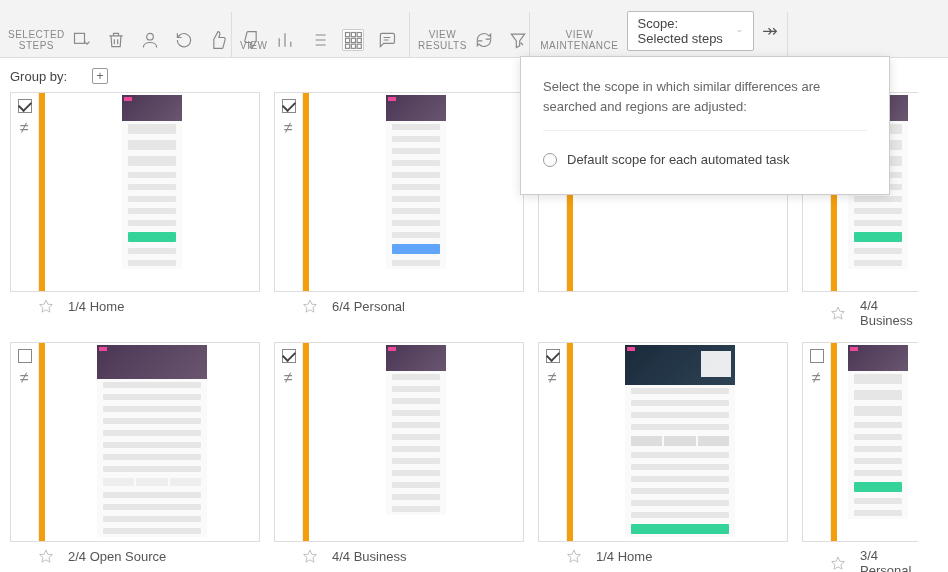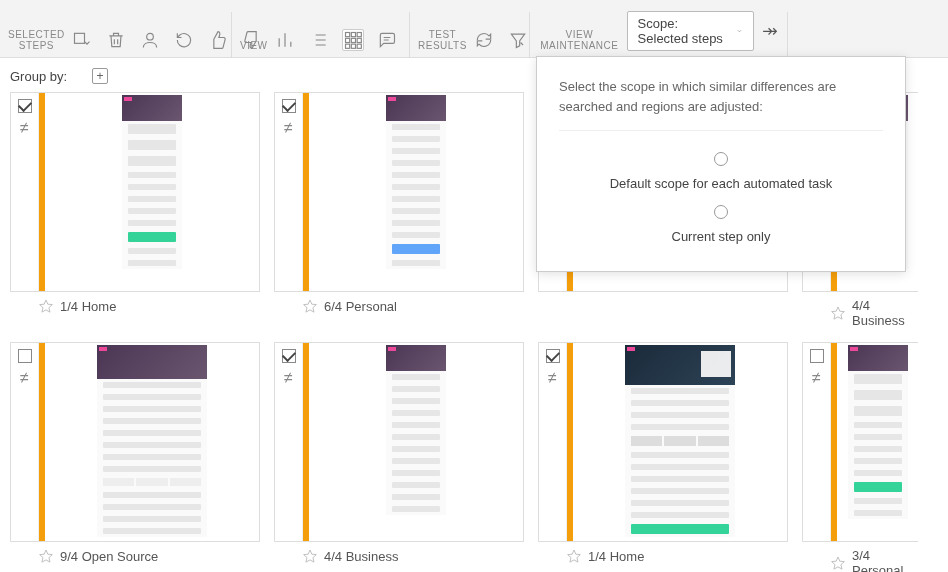--- a/index.html
+++ b/index.html
@@ -32,27 +32,27 @@
   .thumb { flex: 1; display: flex; align-items: flex-start; justify-content: center; padding: 2px; overflow: hidden; }
   .thumb-inner { width: 60px; background: #fafafa; display: flex; flex-direction: column; }
   .thumb-inner.wide { width: 110px; }
   .hero { height: 26px; background: linear-gradient(135deg,#4a3654,#6b5670); position: relative; }
   .hero .dot { position:absolute; top:2px; left:2px; width:8px; height:4px; background:#ec4899; }
   .blk { height: 10px; margin: 3px 6px; background: #e6e6e6; border-radius: 1px; }
   .blk.sm { height: 6px; }
   .blk.green { background: #34d399; }
   .blk.blue { background: #60a5fa; }
   .blk.orange { background: #fb923c; }
-  .card-footer { display: flex; align-items: center; gap: 6px; padding: 6px 0 0 28px; font-size: 13px; color: #555; }
+  .card-footer { display: flex; align-items: center; gap: 14px; padding: 6px 0 0 28px; font-size: 13px; color: #555; }
   .star { width: 16px; height: 16px; }
   .star svg { stroke: #bbb; fill: none; stroke-width: 1.4; width:16px; height:16px; }
   
-  .popover { position: absolute; top: 56px; left: 536px; width: 370px; background: #fff; border: 1px solid #ccc; box-shadow: 0 2px 10px rgba(0,0,0,0.12); padding: 20px 22px; z-index: 50; font-size: 13px; }
+  .popover { position: absolute; top: 56px; left: 520px; width: 370px; background: #fff; border: 1px solid #ccc; box-shadow: 0 2px 10px rgba(0,0,0,0.12); padding: 20px 22px; z-index: 50; font-size: 13px; }
   .popover-desc { color: #666; line-height: 1.5; padding-bottom: 14px; border-bottom: 1px solid #eee; margin-bottom: 14px; }
-  .radio-row { display: flex; align-items: center; gap: 10px; padding: 7px 0; cursor: pointer; color: #444; flex-direction: column; }
+  .radio-row { display: flex; align-items: center; gap: 10px; padding: 7px 0; cursor: pointer; color: #444; }
   .radio { width: 14px; height: 14px; border: 1.5px solid #999; border-radius: 50%; display: flex; align-items: center; justify-content: center; flex-shrink: 0; }
   .radio.selected::after { content: ""; width: 7px; height: 7px; background: #555; border-radius: 50%; }
   .radio-hint { color: #999; }
   
   .half-card { width: 116px; }
   .half-card .card-body { border-right: none; }
 </style>
 </head>
 <body>
 
@@ -122,21 +122,21 @@
           </svg>
         </div>
       <div class="tb-icon">
           <svg viewBox="0 0 24 24">
             <path d="M21 14c0 1-1 2-2 2H8l-4 4V6c0-1 1-2 2-2h13c1 0 2 1 2 2v8zM8 9h8M8 12h6"></path>
           </svg>
         </div>
     </div>
   </div>
   <div class="tb-section" style="width:120px">
-    <div class="tb-label">TEST RESULTS</div>
+    <div class="tb-label">VIEW RESULTS</div>
     <div class="tb-row">
       <div class="tb-icon">
           <svg viewBox="0 0 24 24">
             <path d="M4 12a8 8 0 0 1 14-5l2-2v6h-6M20 12a8 8 0 0 1-14 5l-2 2v-6h6"></path>
           </svg>
         </div>
       <div class="tb-icon">
           <svg viewBox="0 0 24 24">
             <path d="M4 5h16l-6 8v6l-4 2v-8L4 5z"></path>
             <path d="M19 17l3 3" transform="translate(-4,-2)"></path>
@@ -319,21 +319,21 @@
             <div class="blk sm"></div>
             <div class="blk sm"></div>
             <div class="blk sm"></div>
           </div>
         </div>
       </div>
       <div class="card-footer">
         <div class="star"><svg viewBox="0 0 24 24">
             <path d="M12 3l2.7 6.3 6.8.6-5.1 4.6 1.6 6.7L12 17.8 5.9 21.2l1.6-6.7L2.5 9.9l6.8-.6L12 3z"></path>
           </svg></div>
-        <span>9/4 Open Source</span>
+        <span>2/4 Open Source</span>
       </div>
     </div>
     <div class="card">
       <div class="card-body">
         <div class="card-left">
           <div class="chk checked"></div>
           <div class="neq">≠</div>
         </div>
         <div class="orange-bar"></div>
         <div class="thumb">
@@ -437,18 +437,14 @@
     </div>
   </div>
 
 <div class="popover">
   <div class="popover-desc">Select the scope in which similar differences are searched and regions are adjusted:</div>
   <div id="radio-list">
       <div class="radio-row">
         <div class="radio"></div>
         <span>Default scope for each automated task</span>
       </div>
-      <div class="radio-row">
-        <div class="radio"></div>
-        <span>Current step only</span>
-      </div>
     </div>
 </div>
 
 </body></html>

